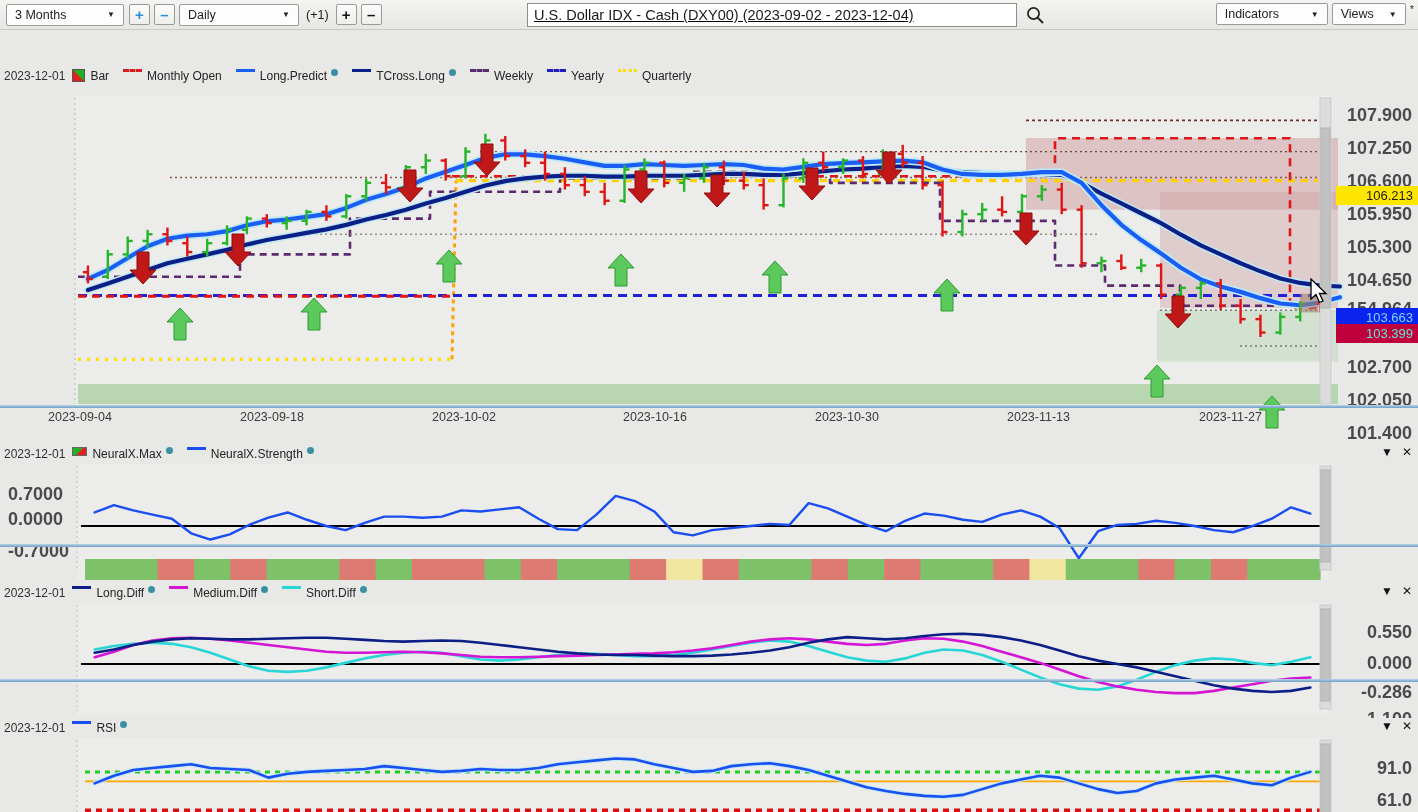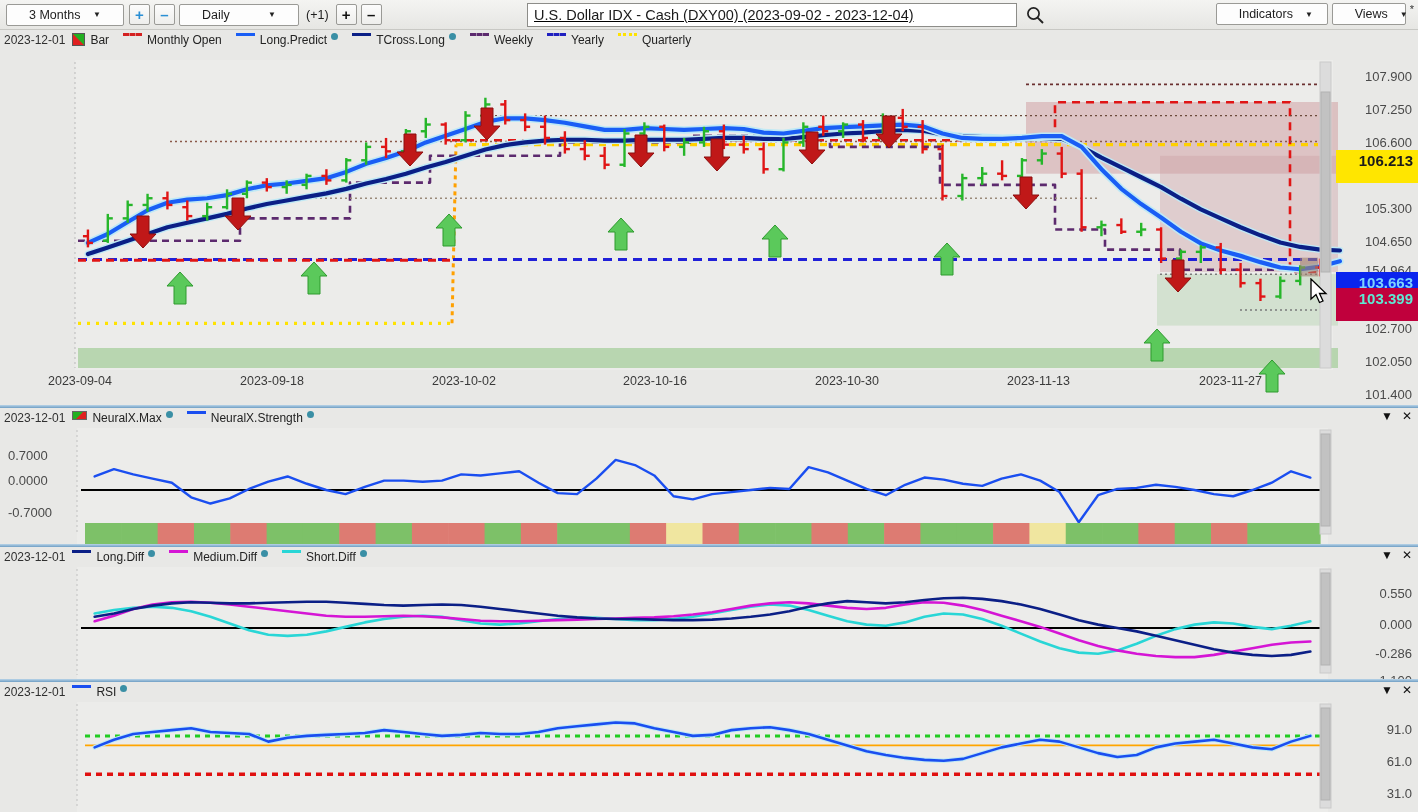--- a/index.html
+++ b/index.html
@@ -17,21 +17,21 @@
     width: 1418px; height: 30px;
     background: linear-gradient(#f4f4f2, #e6e6e3);
     border-bottom: 1px solid #c8c8c4;
     display: flex; align-items: center;
     padding: 0 6px;
   }
   .tb-select {
     height: 22px; border: 1px solid #9a9a96;
     background: #fdfdfd; border-radius: 2px;
     display: flex; align-items: center; justify-content: space-between;
-    padding: 0 22px; font-size: 12.5px; color: #1c1c1c;
+    padding: 0 8px; font-size: 12.5px; color: #1c1c1c;
     margin-right: 5px;
   }
   .tb-select .cap { white-space: nowrap; }
   .tb-select .arw { font-size: 8px; margin-left: 12px; color: #222; }
   #sel-months { width: 118px; }
   #sel-interval { width: 120px; }
   .sq-btn {
     width: 21px; height: 21px; border: 1px solid #9a9a96;
     background: linear-gradient(#fcfcfc,#eeeeec); border-radius: 2px;
     display: flex; align-items: center; justify-content: center;
@@ -50,52 +50,52 @@
     white-space: nowrap; overflow: hidden;
   }
   #search-icon { margin-left: 8px; width: 20px; height: 20px; }
 
   #right-tools { position: absolute; right: 4px; top: 3px; display: flex; }
   #sel-indicators { width: 112px; margin-right: 4px; }
   #sel-views { width: 74px; margin-right: 4px; }
   .star { font-size: 11px; color: #333; }
 
   
-  .panel { position: absolute; left: 0; width: 1418px; background: #e8e8e6; }
+  .panel { position: absolute; left: 0; width: 1418px; background: #e8e8e6; margin-top: 36px; }
   .panel-head {
     position: absolute; left: 0; top: 0; height: 20px; width: 100%;
     display: flex; align-items: center; font-size: 12px; color: #2a2a2a;
     padding-left: 4px; z-index: 6;
   }
   .panel-date { color: #303030; font-size: 12px; margin-right: 7px; white-space: nowrap; }
   .lg { display: flex; margin-right: 14px; white-space: nowrap; }
   .lg .lbl { font-size: 12px; color: #232323; }
   .swatch { margin-right: 5px; display: inline-block; }
   .sw-line { width: 19px; height: 3px; }
   .sw-dash { width: 19px; height: 0; border-top: 3px dashed currentColor; }
   .sw-dot { width: 19px; height: 0; border-top: 3px dotted currentColor; }
   .sw-bar { width: 13px; height: 13px; background: linear-gradient(45deg,#e02020 49%, #22b022 51%); border: 1px solid #555; }
   .sw-barsm { width: 15px; height: 9px; background: linear-gradient(135deg,#22b022 45%, #e02020 55%); border: 1px solid #666; }
   .dotmark { width: 7px; height: 7px; border-radius: 50%; background: #3a8fa5; display: inline-block; margin-left: 4px; }
   .panel-ctl { position: absolute; right: 6px; top: 1px; display: flex; align-items: center; gap: 9px; z-index: 7; }
   .panel-ctl span { font-size: 12px; color: #111; cursor: pointer; }
 
   .plot { position: absolute; left: 0; top: 20px; right: 0; bottom: 0; }
-  .ylab { position: absolute; font-size: 13px; color: #4a4a4a; white-space: nowrap; }
+  .ylab { position: absolute; font-size: 18px; color: #4a4a4a; white-space: nowrap; font-weight: bold; }
   .ylab-r { right: 6px; text-align: right; }
   .ylab-l { left: 8px; }
   .xlab { position: absolute; font-size: 12.5px; color: #3a3a3a; white-space: nowrap; }
 
   .divider { position: absolute; left: 0; width: 1418px; height: 3px;
              background: linear-gradient(#b9d4e8,#6f9ec4); }
 
   
   .ptag {
-    position: absolute; right: 0; font-size: 15px; font-weight: bold;
-    padding: 2px 5px 14px 8px; white-space: nowrap; text-align: right; width: 82px;
+    position: absolute; right: 0; font-size: 13px; font-weight: normal;
+    padding: 2px 5px 2px 8px; white-space: nowrap; text-align: right; width: 82px;
   }
   .ptag.yellow { background: #ffe600; color: #1a1a1a; }
   .ptag.blue { background: #0a24ee; color: #7dd3fc; }
   .ptag.crimson { background: #c0003c; color: #5eead4; }
 
   #cursor { position: absolute; left: 1310px; top: 278px; z-index: 40; }
 </style>
 </head>
 <body>
 

